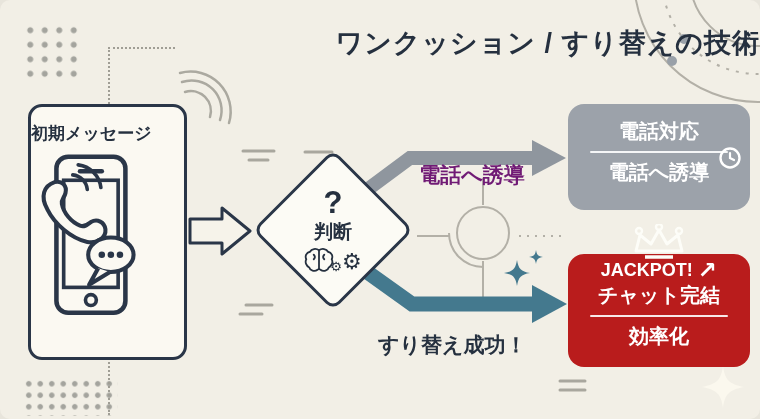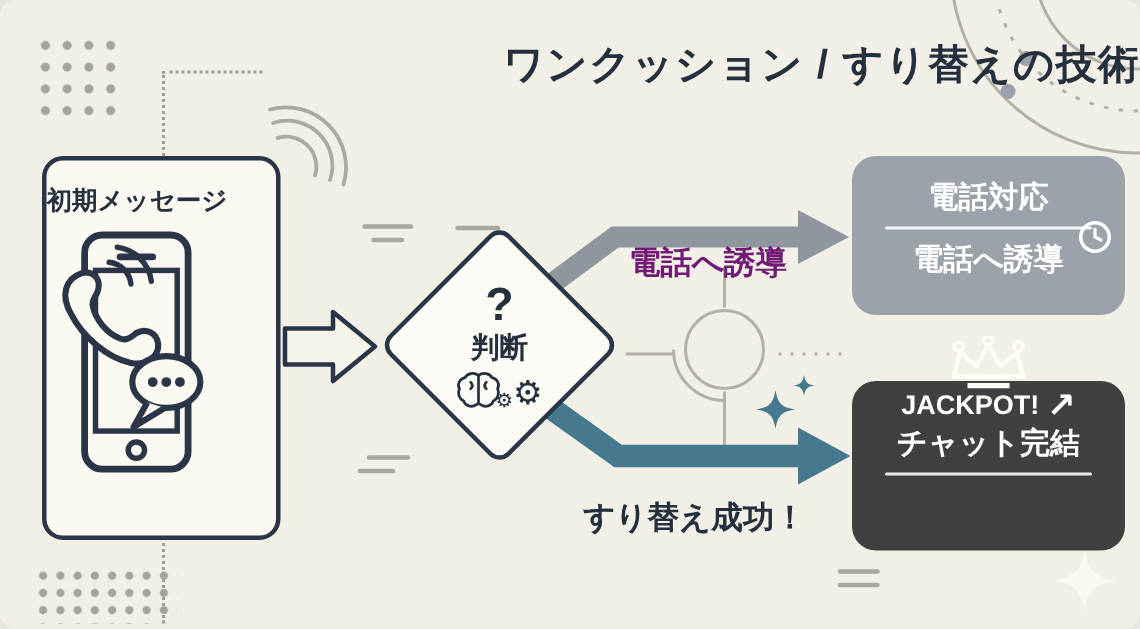--- a/index.html
+++ b/index.html
@@ -36,27 +36,27 @@
     display:flex; flex-direction:column; align-items:center; justify-content:center; gap:1px; }
   .qmark { font-size:31px; font-weight:800; color:#25303F; line-height:1; }
   .decision-label { font-size:19px; font-weight:800; color:#25303F; }
   .decision-icons { display:flex; align-items:flex-end; gap:0; margin-top:1px; color:#25303F; }
   .gear-big { font-size:22px; line-height:1; }
   .gear-small { font-size:13px; line-height:1; margin-left:-4px; }
   
   .label-top { position:absolute; left:398px; top:114px; width:148px; z-index:3;
     text-align:center; font-size:21px; font-weight:800; color:#701a75;margin-top:47px; }
   .label-bottom { position:absolute; left:378px; top:331px; width:170px; z-index:3;
-    text-align:center; font-size:21px; font-weight:800; color:#25303F; }
+    font-size:21px; font-weight:800; color:#25303F; }
   
   .gray-box { position:absolute; left:568px; top:104px; width:182px; height:106px;
     background:#9CA2AA; border-radius:16px; z-index:2; color:#fff; text-align:center;
     padding-top:14px; }
   .teal-box { position:absolute; left:568px; top:254px; width:182px; height:113px;
-    background:#404040; border-radius:16px; z-index:2; color:#fff; text-align:center;
+    background:#b91c1c; border-radius:16px; z-index:2; color:#fff; text-align:center;
     padding-top:5px; }
   .box-line { font-size:20px; font-weight:800; }
   .box-line-lg { font-size:20px; font-weight:800; }
   .divider { width:76%; height:2px; background:rgba(255,255,255,.9); margin:6px auto; border-radius:2px; }
   .clock { position:absolute; right:7px; top:41px; }
   .crown { position:absolute; top:-30px; left:50%; transform:translateX(-50%); }
   .jackpot-row { display:flex; align-items:center; justify-content:center; gap:5px;
     font-size:18px; font-weight:800; }
   .jackpot-arrow { font-size:23px; font-weight:800; line-height:1; }
   
@@ -188,20 +188,21 @@
         <circle cx="52" cy="7" r="3" stroke-width="2.4"></circle>
         <path d="M18 33 H46" stroke-width="3.5"></path>
       </g>
     </svg>
     <div class="jackpot-row">
       <span>JACKPOT!</span>
       <span class="jackpot-arrow">↗</span>
     </div>
     <div class="box-line-lg">チャット完結</div>
     <div class="divider"></div>
+    <div class="box-line-lg">効率化</div>
   </div>
 
   <svg class="sparkles-teal" width="50" height="48" viewBox="0 0 50 48">
     <path d="M17 14 C18.5 23 21 25.5 30 27 C21 28.5 18.5 31 17 40 C15.5 31 13 28.5 4 27 C13 25.5 15.5 23 17 14 Z" fill="#44798E"></path>
     <path d="M36 4 C36.8 9 38.2 10.2 43 11 C38.2 11.8 36.8 13 36 18 C35.2 13 33.8 11.8 29 11 C33.8 10.2 35.2 9 36 4 Z" fill="#44798E"></path>
   </svg>
   <svg class="sparkle-white" width="46" height="46" viewBox="0 0 46 46">
     <path d="M23 2 C25 16 29 20 44 23 C29 26 25 30 23 44 C21 30 17 26 2 23 C17 20 21 16 23 2 Z" fill="#FBF8EE"></path>
   </svg>
 

